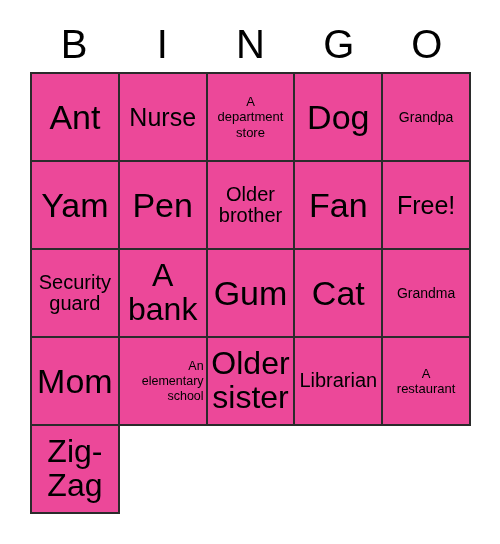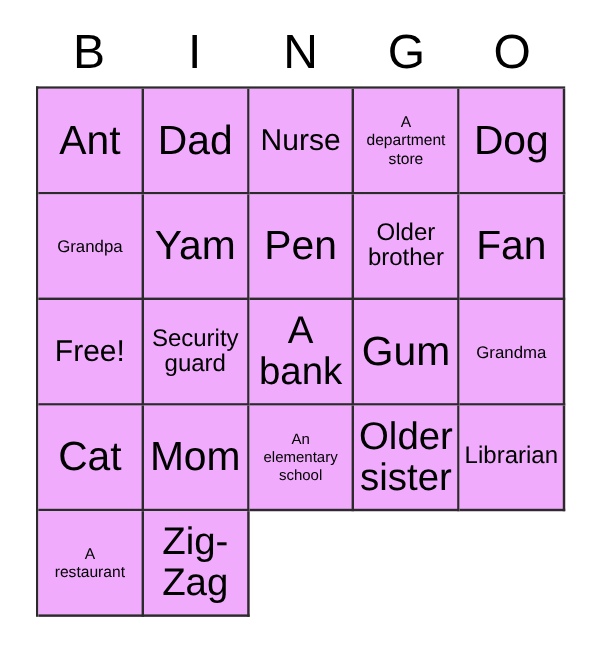--- a/index.html
+++ b/index.html
@@ -62,59 +62,56 @@
   .cell {
     border-right: 2px solid #2b2b2b;
     border-bottom: 2px solid #2b2b2b;
     box-sizing: border-box;
     display: flex;
     align-items: center;
     justify-content: center;
     text-align: center;
     padding: 1px 2px;
     overflow: hidden;
-    background: #f0abfc;
+    background: #ec4899;
   }
   .cell-text {
     display: block;
     width: 100%;
     line-height: 1.06;
     white-space: pre-line;
     word-break: normal;
   }
 
   
   .sz-xl  { font-size: 34px; }
   .sz-lg  { font-size: 32px; }
   .sz-md  { font-size: 25px; }
   .sz-sm  { font-size: 20px; }
   .sz-xs  { font-size: 14px; }
   .sz-xxs { font-size: 13px; line-height: 1.18; }
-  .sz-tiny{ font-size: 12.5px; line-height: 1.2; }
+  .sz-tiny{ font-size: 12.5px; line-height: 1.2; text-align: right; }
 </style>
 </head>
 <body>
 
 <div id="bingo-card">
 
   <div id="header-row">
     <div class="header-letter">B</div>
     <div class="header-letter">I</div>
     <div class="header-letter">N</div>
     <div class="header-letter">G</div>
     <div class="header-letter">O</div>
   </div>
 
   <div id="grid">
 
     <div class="cell">
         <span class="cell-text sz-xl">Ant</span>
-      </div>
-    <div class="cell">
-        <span class="cell-text sz-xl">Dad</span>
       </div>
     <div class="cell">
         <span class="cell-text sz-md">Nurse</span>
       </div>
     <div class="cell">
         <span class="cell-text sz-xxs">A
 department
 store</span>
       </div>
     <div class="cell">
@@ -147,24 +144,24 @@
       </div>
 
     <div class="cell">
         <span class="cell-text sz-lg">A
 bank</span>
       </div>
     <div class="cell">
         <span class="cell-text sz-xl">Gum</span>
       </div>
     <div class="cell">
-        <span class="cell-text sz-xs">Grandma</span>
+        <span class="cell-text sz-xl">Cat</span>
       </div>
     <div class="cell">
-        <span class="cell-text sz-xl">Cat</span>
+        <span class="cell-text sz-xs">Grandma</span>
       </div>
     <div class="cell">
         <span class="cell-text sz-xl">Mom</span>
       </div>
 
     <div class="cell">
         <span class="cell-text sz-tiny">An
 elementary
 school</span>
       </div>

